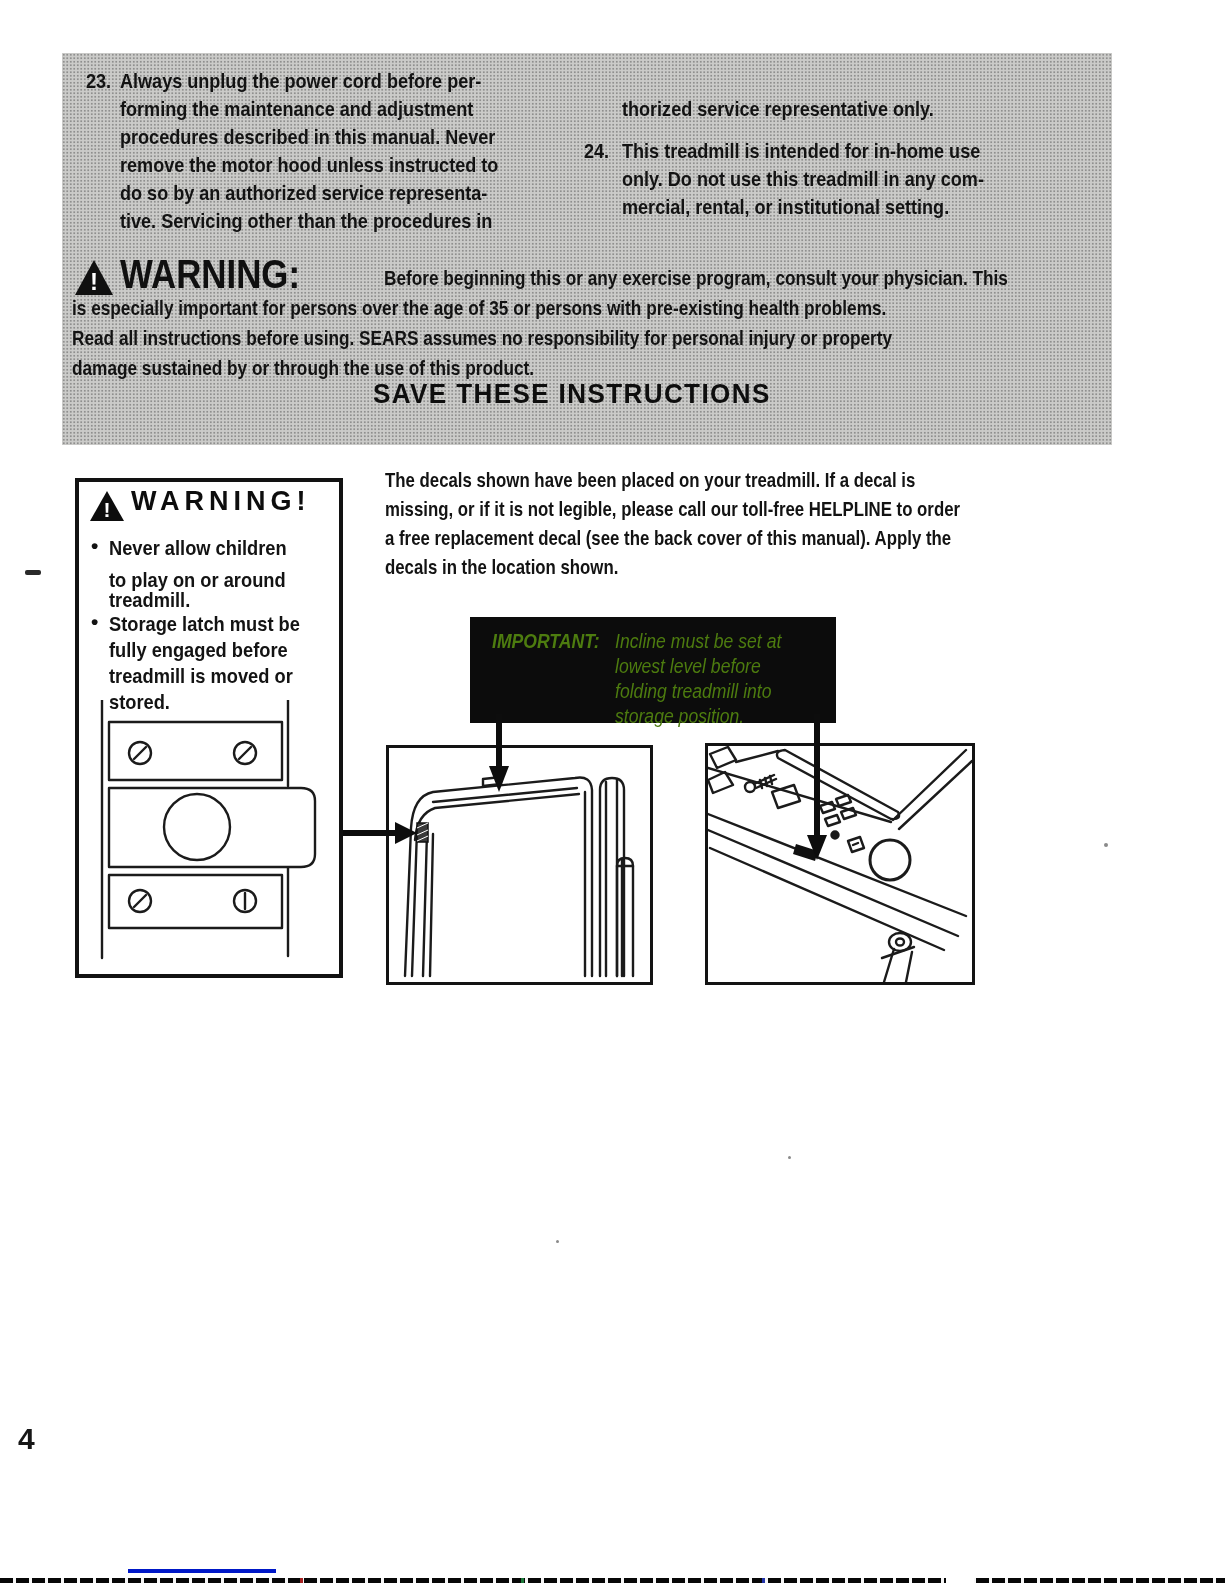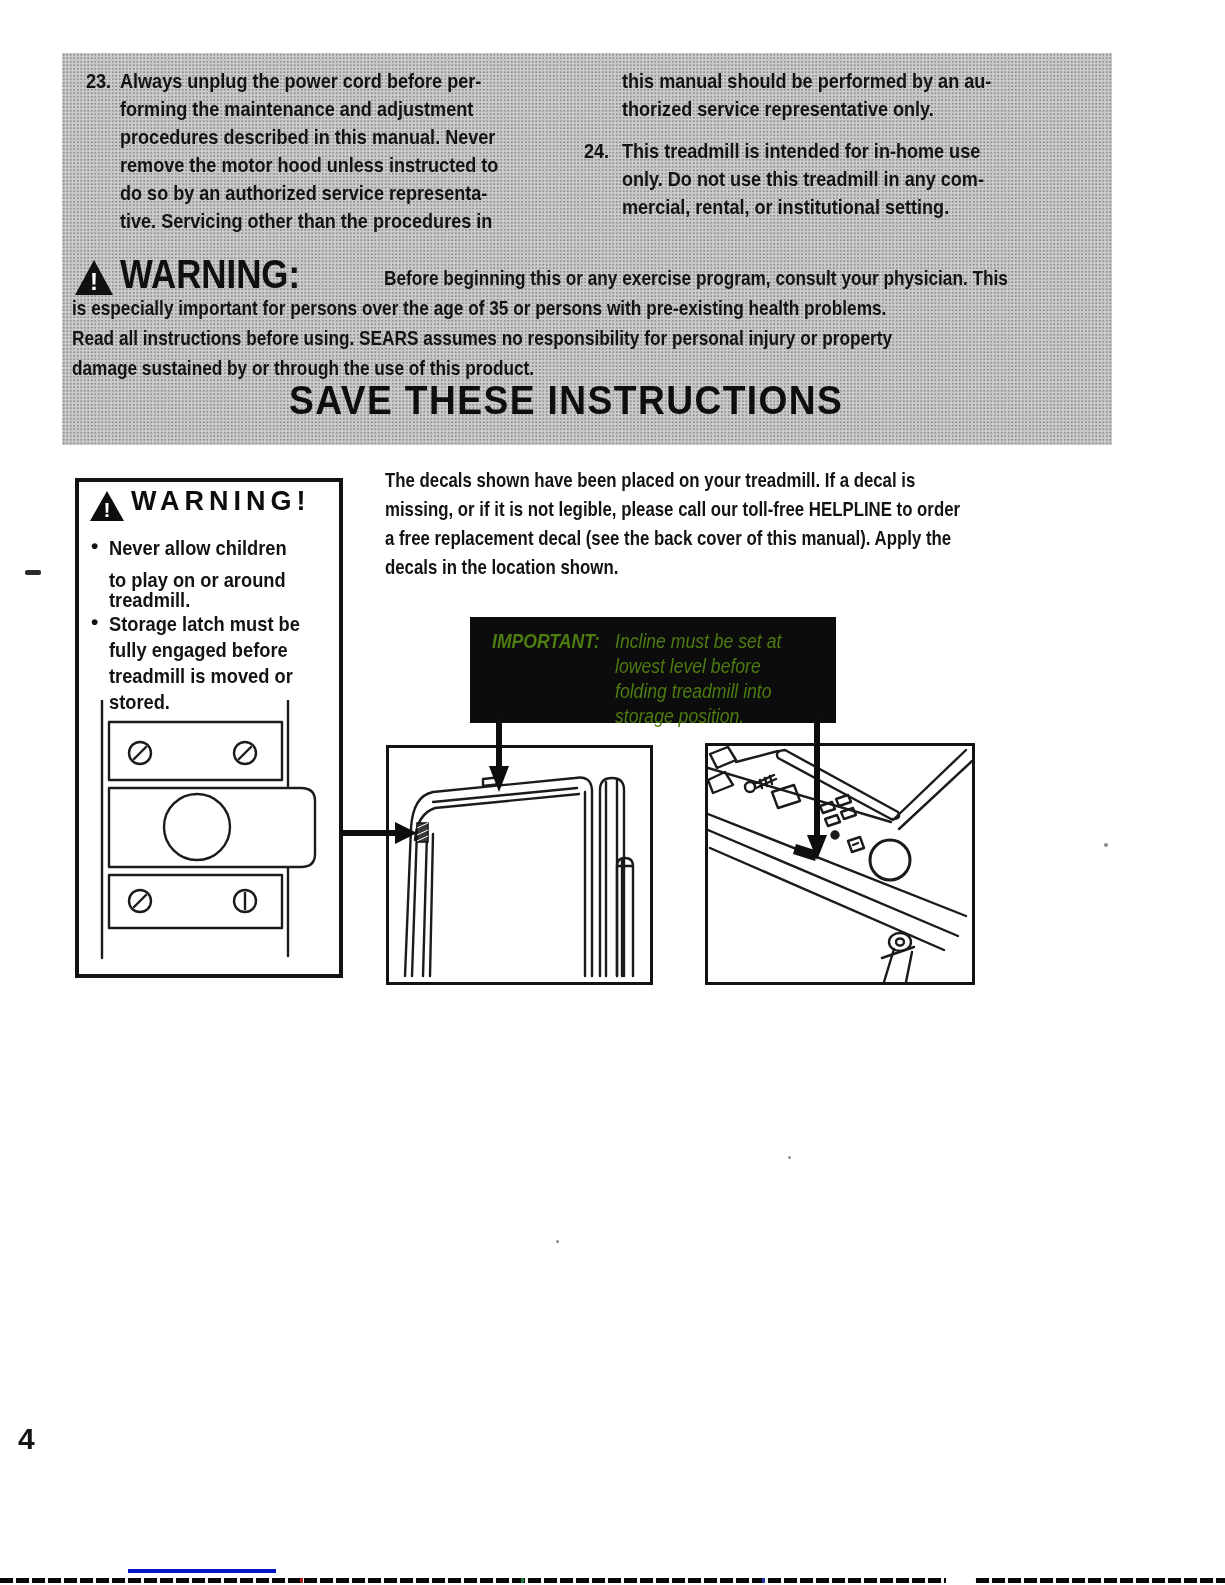--- a/index.html
+++ b/index.html
@@ -19,21 +19,21 @@
   .gray-panel{
     left:62px;top:53px;width:1050px;height:392px;
     background-color:#cbcbc9;
     background-image:radial-gradient(circle, rgba(45,45,45,.38) .9px, rgba(0,0,0,0) 1.15px);
     background-size:3.5px 3.5px;
   }
   .body-line{position:absolute;font-weight:700;font-size:21px;line-height:24px;color:#131313;}
   .num{position:absolute;font-weight:700;font-size:21px;color:#131313;}
 
   .warn-word{position:absolute;font-weight:700;font-size:41px;letter-spacing:0px;color:#101010;}
-  .save-head{position:absolute;left:0;top:325px;width:1050px;text-align:center;font-weight:700;font-size:40px;letter-spacing:1.5px;color:#0e0e0e;}
+  .save-head{position:absolute;left:0;top:325px;width:1050px;text-align:center;font-weight:700;font-size:28px;letter-spacing:1.5px;color:#0e0e0e;}
 
   
   .warning-box{left:75px;top:478px;width:260px;height:492px;border:4px solid #121212;background:#fff;}
   .wb-title{position:absolute;left:52px;top:4px;font-weight:700;font-size:27px;letter-spacing:5px;color:#0d0d0d;}
   .bullet{position:absolute;font-weight:700;font-size:21px;color:#131313;}
 
   .decal-note-line{position:absolute;font-weight:700;font-size:21px;color:#131313;}
 
   .important-box{left:470px;top:617px;width:366px;height:106px;background:#0c0c0c;color:#f4f4f4;}
   .imp-text{position:absolute;font-style:italic;font-weight:400;font-size:20px;color:#4d7c0f;}
@@ -60,21 +60,20 @@
 <div class="a gray-panel">
 
   <div class="num" style="left:24px;top:16px;"><span class="cond sx86">23.</span></div>
   <div class="body-line" style="left:58px;top:16px;"><span class="cond sx86">Always unplug the power cord before per-</span></div>
   <div class="body-line" style="left:58px;top:44px;"><span class="cond sx86">forming the maintenance and adjustment</span></div>
   <div class="body-line" style="left:58px;top:72px;"><span class="cond sx86">procedures described in this manual. Never</span></div>
   <div class="body-line" style="left:58px;top:128px;"><span class="cond sx86">do so by an authorized service representa-</span></div>
   <div class="body-line" style="left:58px;top:100px;"><span class="cond sx86">remove the motor hood unless instructed to</span></div>
   <div class="body-line" style="left:58px;top:156px;"><span class="cond sx86">tive. Servicing other than the procedures in</span></div>
 
-  <div class="body-line" style="left:560px;top:16px;"><span class="cond sx86">this manual should be performed by an au-</span></div>
   <div class="body-line" style="left:560px;top:44px;"><span class="cond sx86">thorized service representative only.</span></div>
 
   <div class="num" style="left:522px;top:86px;"><span class="cond sx86">24.</span></div>
   <div class="body-line" style="left:560px;top:86px;"><span class="cond sx86">This treadmill is intended for in-home use</span></div>
   <div class="body-line" style="left:560px;top:114px;"><span class="cond sx86">only. Do not use this treadmill in any com-</span></div>
   <div class="body-line" style="left:560px;top:142px;"><span class="cond sx86">mercial, rental, or institutional setting.</span></div>
 
   <svg class="a" style="left:12px;top:206px;" width="40" height="38" viewBox="0 0 40 38">
     <polygon points="20,1 39,36 1,36" fill="#101010"></polygon>
     <text x="20" y="31" text-anchor="middle" font-size="24" font-weight="bold" fill="#ffffff">!</text>

